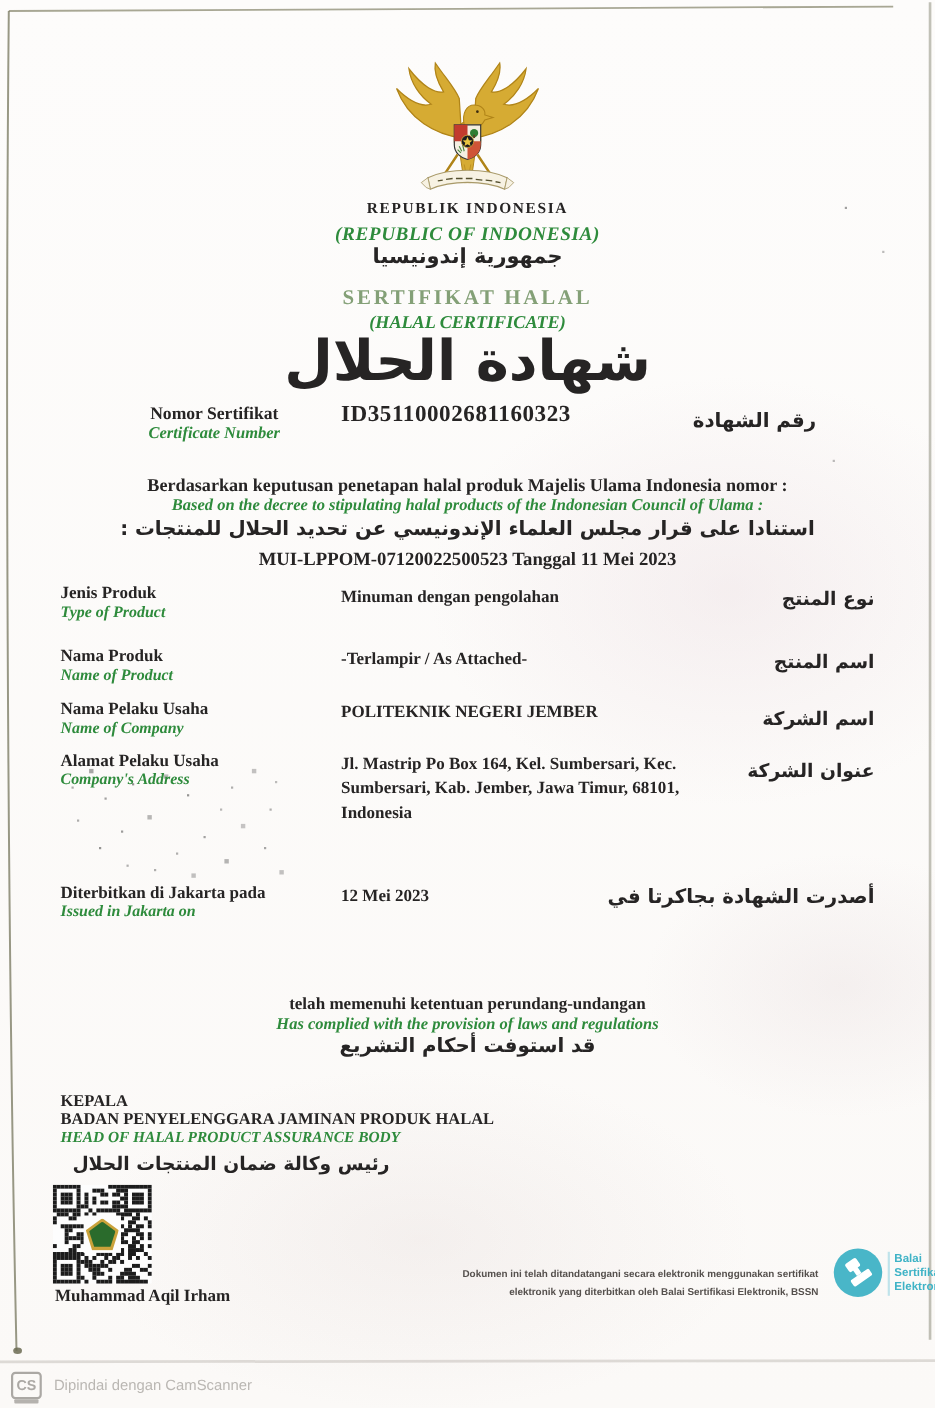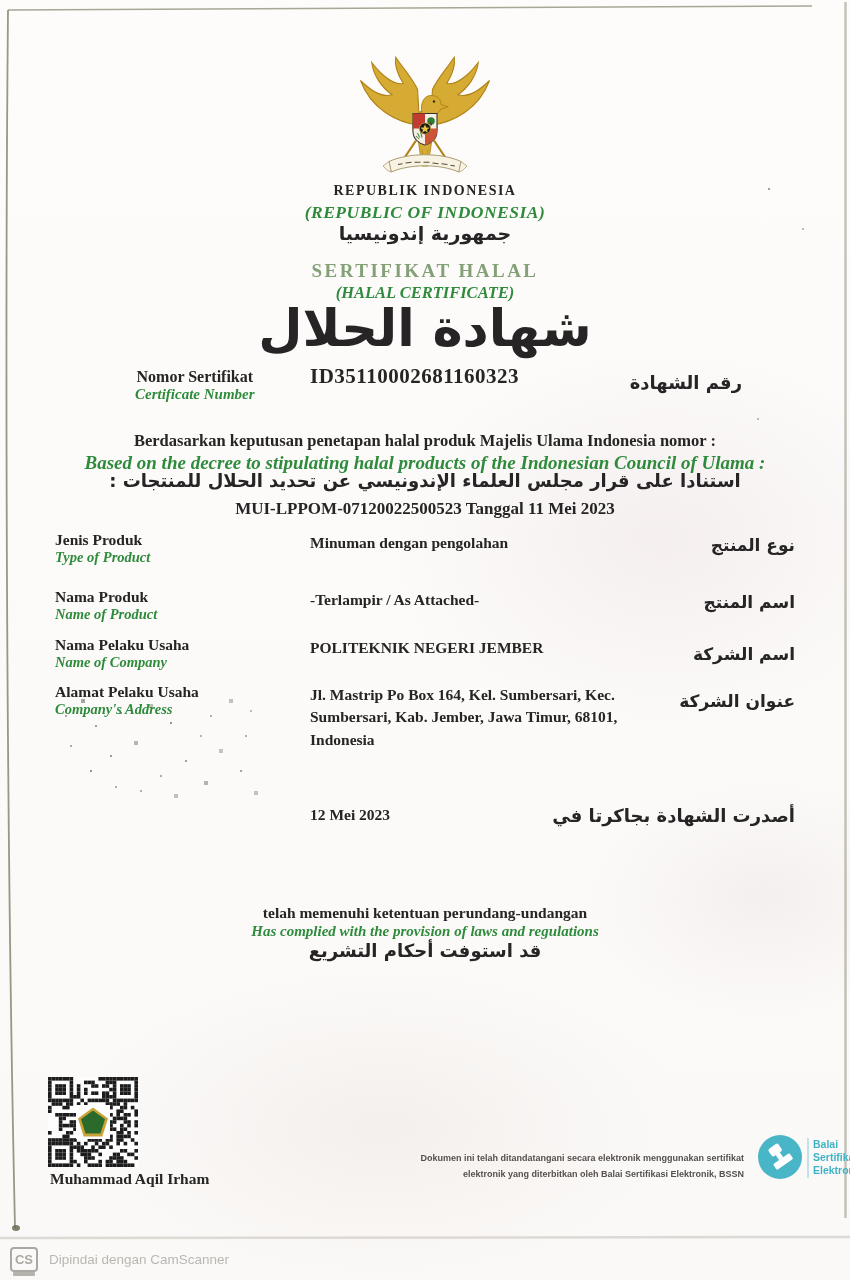--- a/index.html
+++ b/index.html
@@ -103,21 +103,21 @@
   <div class="abs ctr ar" dir="rtl" style="top:299px;font-size:51px;">شهادة الحلال</div>
 
   <div class="abs" style="left:135px;top:368px;">
     <div class="blk b" style="font-size:16px;text-align:center;">Nomor Sertifikat</div>
     <div class="grn-it" style="font-size:15px;">Certificate Number</div>
   </div>
   <div class="abs blk b" style="left:310px;top:364px;font-size:21px;letter-spacing:0.5px;">ID35110002681160323</div>
   <div class="abs ar" dir="rtl" style="right:108px;top:372px;font-size:18px;">رقم الشهادة</div>
 
   <div class="abs ctr blk b" style="top:431px;font-size:16.5px;">Berdasarkan keputusan penetapan halal produk Majelis Ulama Indonesia nomor :</div>
-  <div class="abs ctr grn-it" style="top:452px;font-size:19px;">Based on the decree to stipulating halal products of the Indonesian Council of Ulama :</div>
+  <div class="abs ctr grn-it" style="top:452px;font-size:15px;">Based on the decree to stipulating halal products of the Indonesian Council of Ulama :</div>
   <div class="abs ctr ar" dir="rtl" style="top:470px;font-size:18px;">استنادا على قرار مجلس العلماء الإندونيسي عن تحديد الحلال للمنتجات :</div>
   <div class="abs ctr blk b" style="top:499px;font-size:17px;">MUI-LPPOM-07120022500523 Tanggal 11 Mei 2023</div>
 
   <div class="abs" style="left:55px;top:588px;right:55px;">
     <div style="width:250px;">
       <div class="field-label-id">Nama Produk</div>
       <div class="field-label-en grn-it">Name of Product</div>
     </div>
     <div class="abs field-value" style="left:255px;top:1px;width:345px;">-Terlampir / As Attached-</div>
     <div class="abs ar field-ar" dir="rtl" style="right:0;top:4px;">اسم المنتج</div>
@@ -144,28 +144,38 @@
   <div class="abs" style="left:55px;top:683px;right:55px;">
     <div style="width:250px;">
       <div class="field-label-id">Alamat Pelaku Usaha</div>
       <div class="field-label-en grn-it">Company's Address</div>
     </div>
     <div class="abs field-value" style="left:255px;top:1px;width:345px;">Jl. Mastrip Po Box 164, Kel. Sumbersari, Kec. Sumbersari, Kab. Jember, Jawa Timur, 68101, Indonesia</div>
     <div class="abs ar field-ar" dir="rtl" style="right:0;top:8px;">عنوان الشركة</div>
   </div>
 
   <div class="abs" style="left:55px;top:803px;right:55px;">
+    <div style="width:250px;">
+      <div class="field-label-id">Diterbitkan di Jakarta pada</div>
+      <div class="field-label-en grn-it">Issued in Jakarta on</div>
+    </div>
     <div class="abs field-value" style="left:255px;top:1px;width:345px;">12 Mei 2023</div>
     <div class="abs ar field-ar" dir="rtl" style="right:0;top:2px;font-size:18px;">أصدرت الشهادة بجاكرتا في</div>
   </div>
 
   <div class="abs ctr blk b" style="top:904px;font-size:15.5px;">telah memenuhi ketentuan perundang-undangan</div>
   <div class="abs ctr grn-it" style="top:923px;font-size:15px;">Has complied with the provision of laws and regulations</div>
   <div class="abs ctr ar" dir="rtl" style="top:940px;font-size:18px;">قد استوفت أحكام التشريع</div>
 
+  <div class="abs" style="left:55px;top:993px;">
+    <div class="blk b" style="font-size:15px;">KEPALA</div>
+    <div class="blk b" style="font-size:15px;">BADAN PENYELENGGARA JAMINAN PRODUK HALAL</div>
+    <div class="grn-it" style="font-size:14px;">HEAD OF HALAL PRODUCT ASSURANCE BODY</div>
+    <div class="ar" dir="rtl" style="font-size:17px;margin-top:6px;width:310px;text-align:center;">رئيس وكالة ضمان المنتجات الحلال</div>
+  </div>
 
   <div class="qr-wrap">
     <div id="qr-modules"><svg width="90" height="90" viewBox="0 0 90 90">
           <rect width="90" height="90" fill="#fdfdfd"></rect>
           <rect x="0" y="0" width="3.6" height="3.6" fill="#1c1c1c"></rect>
           <rect x="3.6" y="0" width="3.6" height="3.6" fill="#1c1c1c"></rect>
           <rect x="7.2" y="0" width="3.6" height="3.6" fill="#1c1c1c"></rect>
           <rect x="10.8" y="0" width="3.6" height="3.6" fill="#1c1c1c"></rect>
           <rect x="14.4" y="0" width="3.6" height="3.6" fill="#1c1c1c"></rect>
           <rect x="18" y="0" width="3.6" height="3.6" fill="#1c1c1c"></rect>

